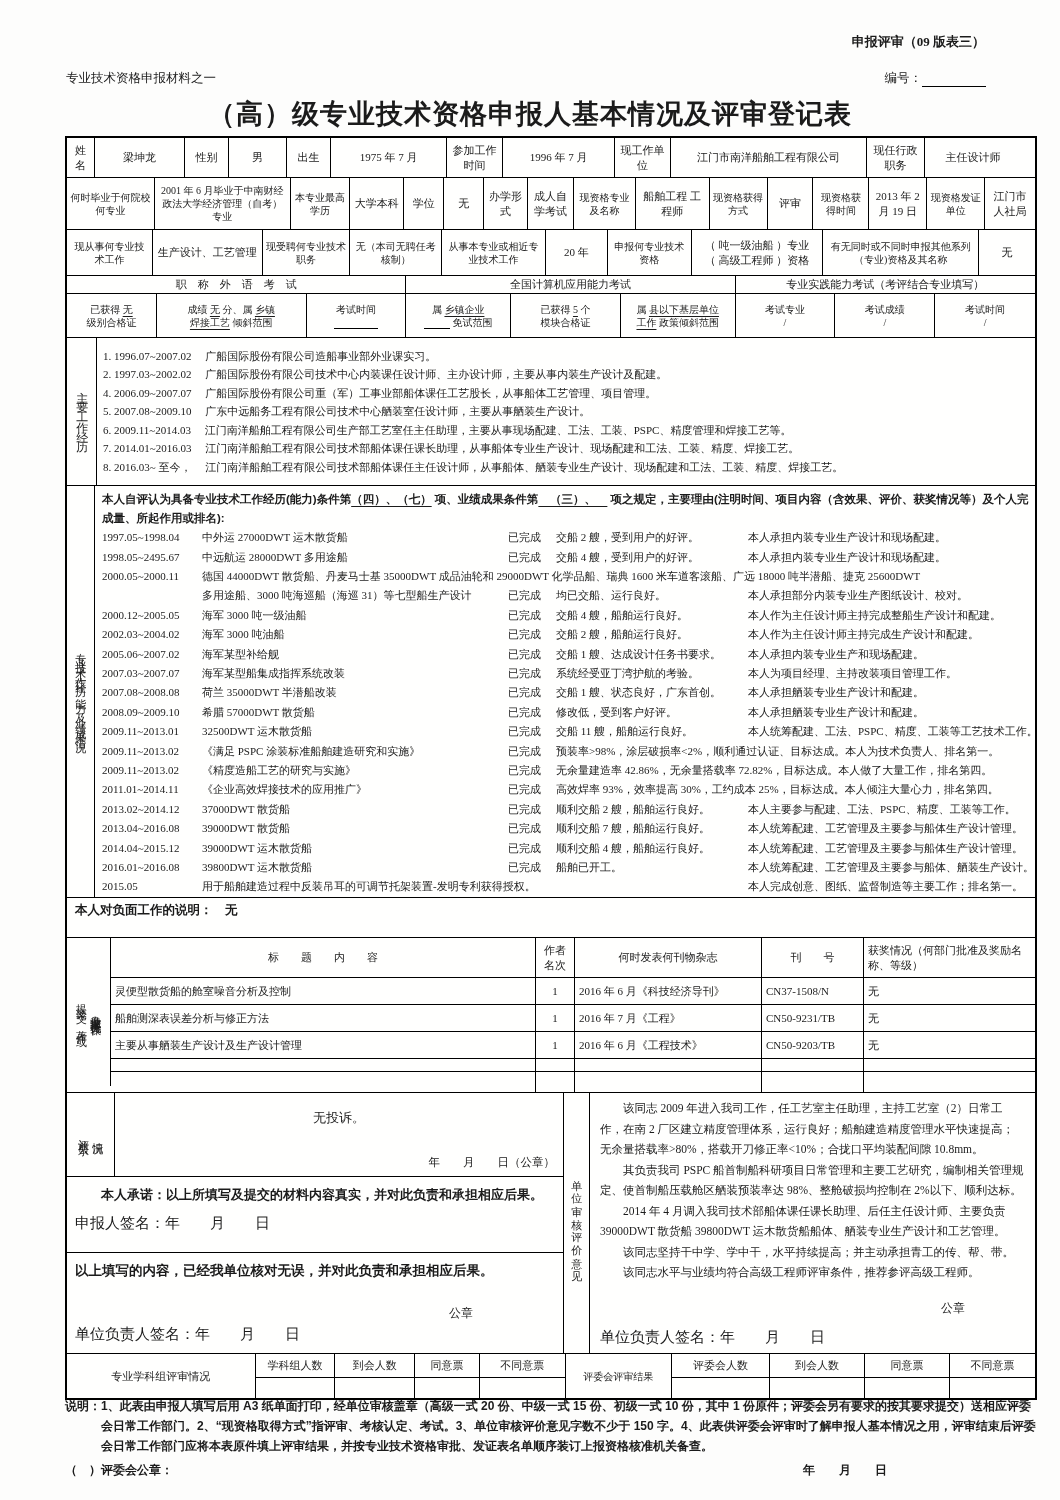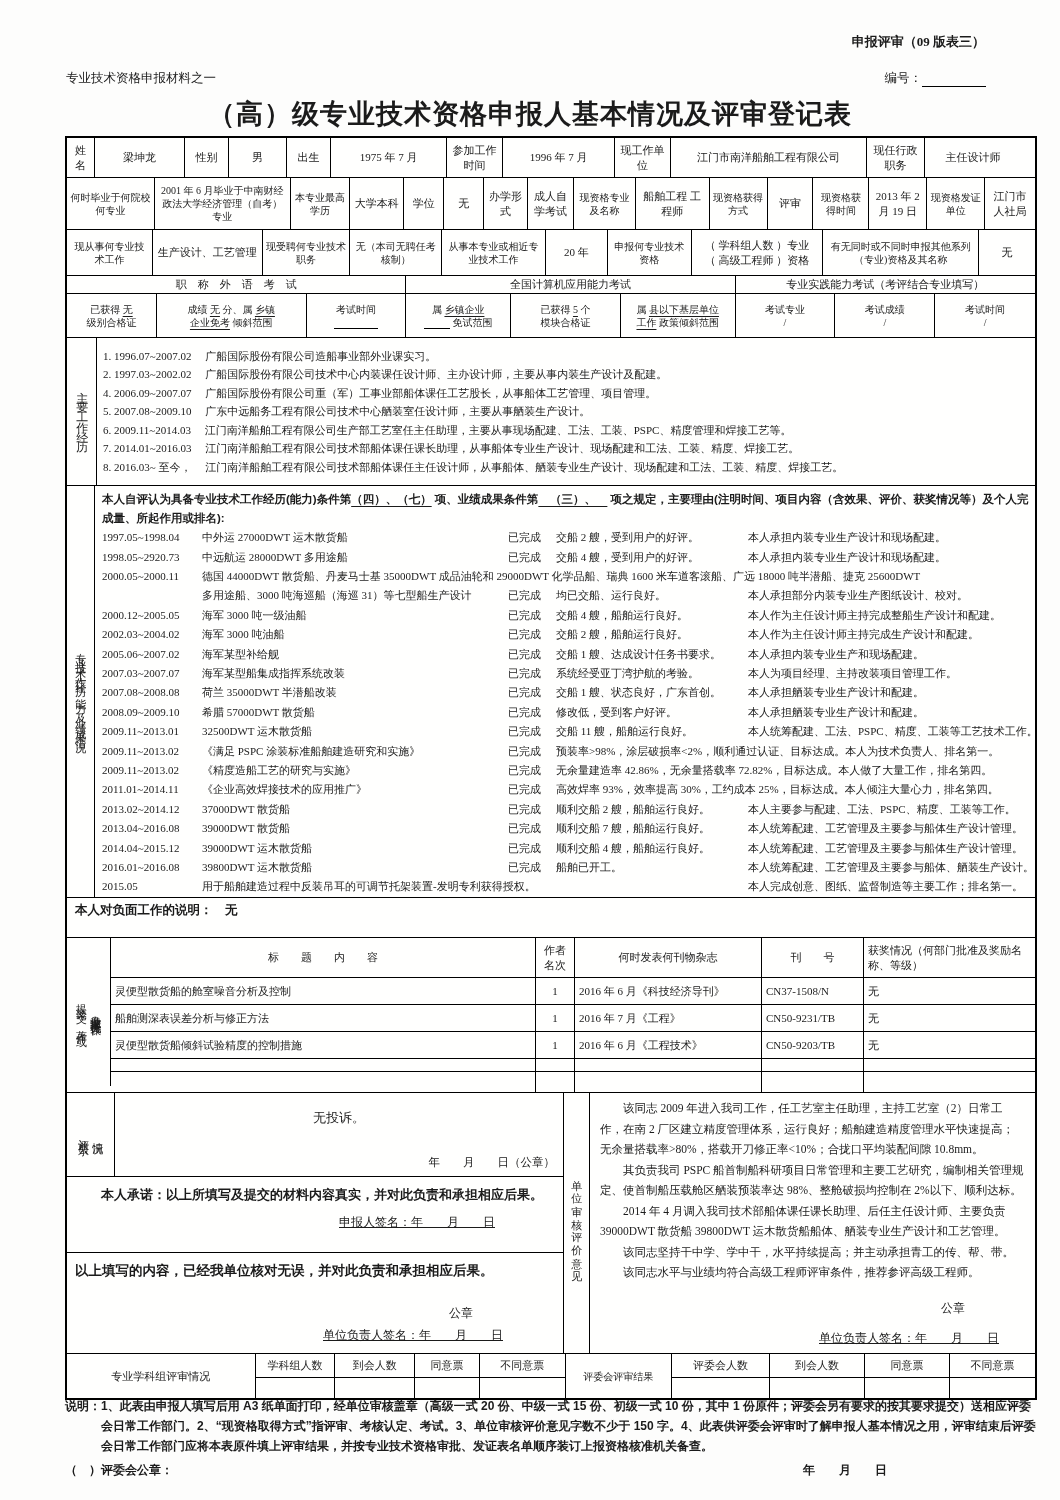--- a/index.html
+++ b/index.html
@@ -48,21 +48,21 @@
   .phead { font-size:11px; }
   .pcell { display:flex; align-items:center; justify-content:center; text-align:center;
            border-right:1px solid #000; font-size:11px; padding:1px 4px; }
   .pcell.last { border-right:none; }
   .pcell.lft { justify-content:flex-start; text-align:left; }
   .prow { display:flex; border-bottom:1px solid #000; }
 
   .bold-stmt { font-family:"Liberation Sans","DejaVu Sans",sans-serif; font-weight:bold; }
 
   .op-par { text-indent:2em; font-size:11.5px; line-height:20.5px; }
-  .sign-line { display:flex; justify-content:flex-end; font-size:12px;text-decoration:underline; }
+  .sign-line { display:flex; justify-content:flex-start; font-size:15px; }
 
   .khead-cell { display:flex; align-items:center; justify-content:center; border-right:1px solid #000; font-size:11px; }
   .kval-cell  { border-right:1px solid #000; }
 
   .footer-note { position:absolute; left:65px; top:1396px; width:972px;
                  font-family:"Liberation Sans","DejaVu Sans",sans-serif;
                  font-weight:bold; font-size:12px; line-height:20px; }
   .footer-note .hang { text-indent:-3em; padding-left:3em; }
   .footer-last { display:flex; justify-content:space-between; margin-top:4px; padding-right:150px; }
 </style>
@@ -116,41 +116,41 @@
 
     <div class="row" style="height:46px">
       <div class="c small" style="width:86px">现从事何专业技术工作</div>
       <div class="c" style="width:110px">生产设计、工艺管理</div>
       <div class="c small" style="width:88px">现受聘何专业技术职务</div>
       <div class="c small" style="width:92px">无（本司无聘任考核制）</div>
       <div class="c small" style="width:104px">从事本专业或相近专业技术工作</div>
       <div class="c" style="width:62px">20 年</div>
       <div class="c small" style="width:84px">申报何专业技术资格</div>
       <div class="c" style="width:132px">
-        <span>（ 学科组人数 ）专业</span>
+        <span>（ 吨一级油船 ）专业</span>
         <span>（ 高级工程师 ）资格</span>
       </div>
       <div class="c small" style="width:156px">有无同时或不同时申报其他系列（专业)资格及其名称</div>
       <div class="c last" style="width:56px">无</div>
     </div>
 
     <div class="row" style="height:18px">
       <div class="c" style="width:340px">职　称　外　语　考　试</div>
       <div class="c" style="width:330px">全国计算机应用能力考试</div>
       <div class="c last" style="width:300px">专业实践能力考试（考评结合专业填写）</div>
     </div>
 
     <div class="row" style="height:44px">
       <div class="c small" style="width:90px">
         <span><span>已获得</span> <span class="ul">无</span></span>
         <span>级别合格证</span>
       </div>
       <div class="c small" style="width:150px">
         <span><span>成绩</span> <span class="ul">无</span> <span>分、属</span> <span class="ul">乡镇</span></span>
-        <span><span class="ul">企业免考</span> <span>倾斜范围</span></span>
+        <span><span class="ul">焊接工艺</span> <span>倾斜范围</span></span>
       </div>
       <div class="c small" style="width:100px">
         <span>考试时间</span>
         <span class="blank-u" style="width:44px"></span>
       </div>
       <div class="c small" style="width:105px">
         <span><span>属</span> <span class="ul">乡镇企业</span></span>
         <span><span class="blank-u" style="width:26px;height:10px"></span> <span>免试范围</span></span>
       </div>
       <div class="c small" style="width:110px">
@@ -194,21 +194,21 @@
       <div class="c" style="width:30px">
         <div class="vt tight" style="letter-spacing:5px">专业技术工作经历（能力）及业绩成果情况</div>
       </div>
       <div class="c last left" style="width:940px;justify-content:center;padding:0">
         <div class="tech-body">
           <div class="tech-intro">
             <span>本人自评认为具备专业技术工作经历(能力)条件第</span><span class="ul">（四）、（七）</span><span> 项、业绩成果条件第</span><span class="ul">　（三）、　</span><span> 项之规定，主要理由(注明时间、项目内容（含效果、评价、获奖情况等）及个人完成量、所起作用或排名):</span>
           </div>
           <div id="tech-list">
               <div class="trow"><span class="tp">1997.05~1998.04</span><span class="tproj">中外运 27000DWT 运木散货船</span><span class="tst">已完成</span><span class="tres">交船 2 艘，受到用户的好评。</span><span class="trole">本人承担内装专业生产设计和现场配建。</span></div>
-              <div class="trow"><span class="tp">1998.05~2920.73</span><span class="tproj">中远航运 28000DWT 多用途船</span><span class="tst">已完成</span><span class="tres">交船 4 艘，受到用户的好评。</span><span class="trole">本人承担内装专业生产设计和现场配建。</span></div>
+              <div class="trow"><span class="tp">1998.05~2495.67</span><span class="tproj">中远航运 28000DWT 多用途船</span><span class="tst">已完成</span><span class="tres">交船 4 艘，受到用户的好评。</span><span class="trole">本人承担内装专业生产设计和现场配建。</span></div>
               <div class="trow"><span class="tp">2000.05~2000.11</span><span class="">德国 44000DWT 散货船、丹麦马士基 35000DWT 成品油轮和 29000DWT 化学品船、瑞典 1600 米车道客滚船、广远 18000 吨半潜船、捷克 25600DWT</span></div>
               <div class="trow"><span class="tp"></span><span class="tproj">多用途船、3000 吨海巡船（海巡 31）等七型船生产设计</span><span class="tst">已完成</span><span class="tres">均已交船、运行良好。</span><span class="trole">本人承担部分内装专业生产图纸设计、校对。</span></div>
               <div class="trow"><span class="tp">2000.12~2005.05</span><span class="tproj">海军 3000 吨一级油船</span><span class="tst">已完成</span><span class="tres">交船 4 艘，船舶运行良好。</span><span class="trole">本人作为主任设计师主持完成整船生产设计和配建。</span></div>
               <div class="trow"><span class="tp">2002.03~2004.02</span><span class="tproj">海军 3000 吨油船</span><span class="tst">已完成</span><span class="tres">交船 2 艘，船舶运行良好。</span><span class="trole">本人作为主任设计师主持完成生产设计和配建。</span></div>
               <div class="trow"><span class="tp">2005.06~2007.02</span><span class="tproj">海军某型补给舰</span><span class="tst">已完成</span><span class="tres">交船 1 艘、达成设计任务书要求。</span><span class="trole">本人承担内装专业生产和现场配建。</span></div>
               <div class="trow"><span class="tp">2007.03~2007.07</span><span class="tproj">海军某型船集成指挥系统改装</span><span class="tst">已完成</span><span class="tres">系统经受亚丁湾护航的考验。</span><span class="trole">本人为项目经理、主持改装项目管理工作。</span></div>
               <div class="trow"><span class="tp">2007.08~2008.08</span><span class="tproj">荷兰 35000DWT 半潜船改装</span><span class="tst">已完成</span><span class="tres">交船 1 艘、状态良好，广东首创。</span><span class="trole">本人承担舾装专业生产设计和配建。</span></div>
               <div class="trow"><span class="tp">2008.09~2009.10</span><span class="tproj">希腊 57000DWT 散货船</span><span class="tst">已完成</span><span class="tres">修改低，受到客户好评。</span><span class="trole">本人承担舾装专业生产设计和配建。</span></div>
               <div class="trow"><span class="tp">2009.11~2013.01</span><span class="tproj">32500DWT 运木散货船</span><span class="tst">已完成</span><span class="tres">交船 11 艘，船舶运行良好。</span><span class="trole">本人统筹配建、工法、PSPC、精度、工装等工艺技术工作。</span></div>
               <div class="trow"><span class="tp">2009.11~2013.02</span><span class="tproj">《满足 PSPC 涂装标准船舶建造研究和实施》</span><span class="tst">已完成</span><span class="tres">预装率&gt;98%，涂层破损率&lt;2%，顺利通过认证、目标达成。</span><span class="trole">本人为技术负责人、排名第一。</span></div>
@@ -252,21 +252,21 @@
               <div class="pcell last lft" style="width: 171px;">无</div>
             </div>
             <div class="prow" style="height: 27px;">
               <div class="pcell lft" style="width: 425px;">船舶测深表误差分析与修正方法</div>
               <div class="pcell" style="width: 39px;">1</div>
               <div class="pcell lft" style="width: 187px;">2016 年 7 月《工程》</div>
               <div class="pcell lft" style="width: 102px;">CN50-9231/TB</div>
               <div class="pcell last lft" style="width: 171px;">无</div>
             </div>
             <div class="prow" style="height: 27px;">
-              <div class="pcell lft" style="width: 425px;">灵便型散货船倾斜试验精度的控制措施</div>
+              <div class="pcell lft" style="width: 425px;">主要从事舾装生产设计及生产设计管理</div>
               <div class="pcell" style="width: 39px;">1</div>
               <div class="pcell lft" style="width: 187px;">2016 年 6 月《工程技术》</div>
               <div class="pcell lft" style="width: 102px;">CN50-9203/TB</div>
               <div class="pcell last lft" style="width: 171px;">无</div>
             </div>
             <div class="prow" style="height: 13px;">
               <div class="pcell lft" style="width: 425px;"></div>
               <div class="pcell" style="width: 39px;"></div>
               <div class="pcell lft" style="width: 187px;"></div>
               <div class="pcell lft" style="width: 102px;"></div>

